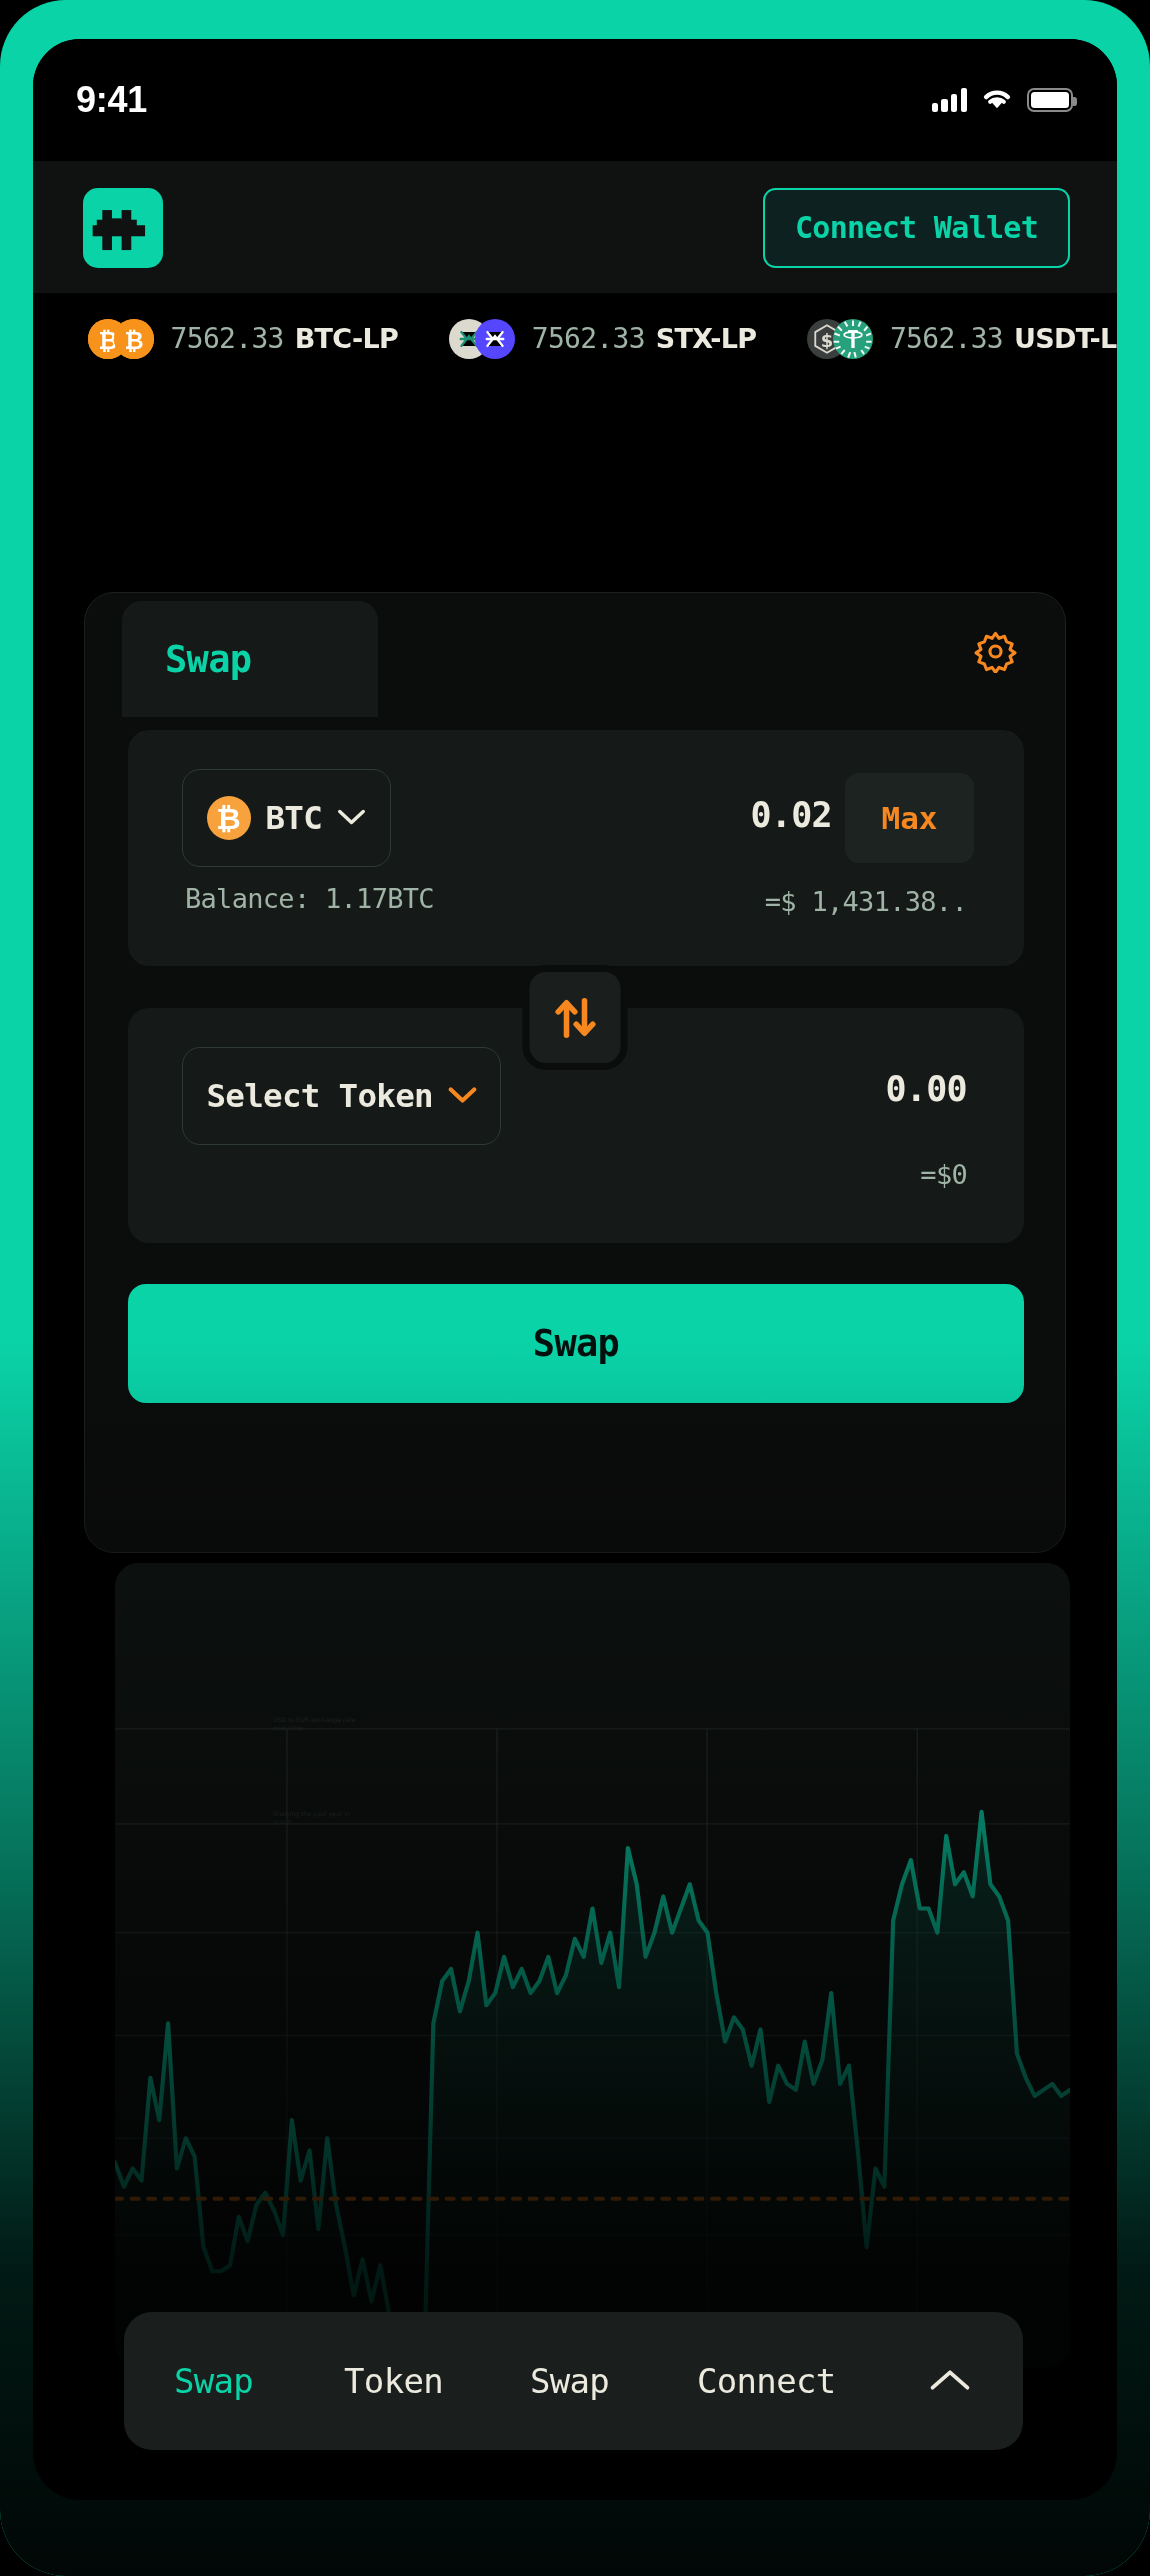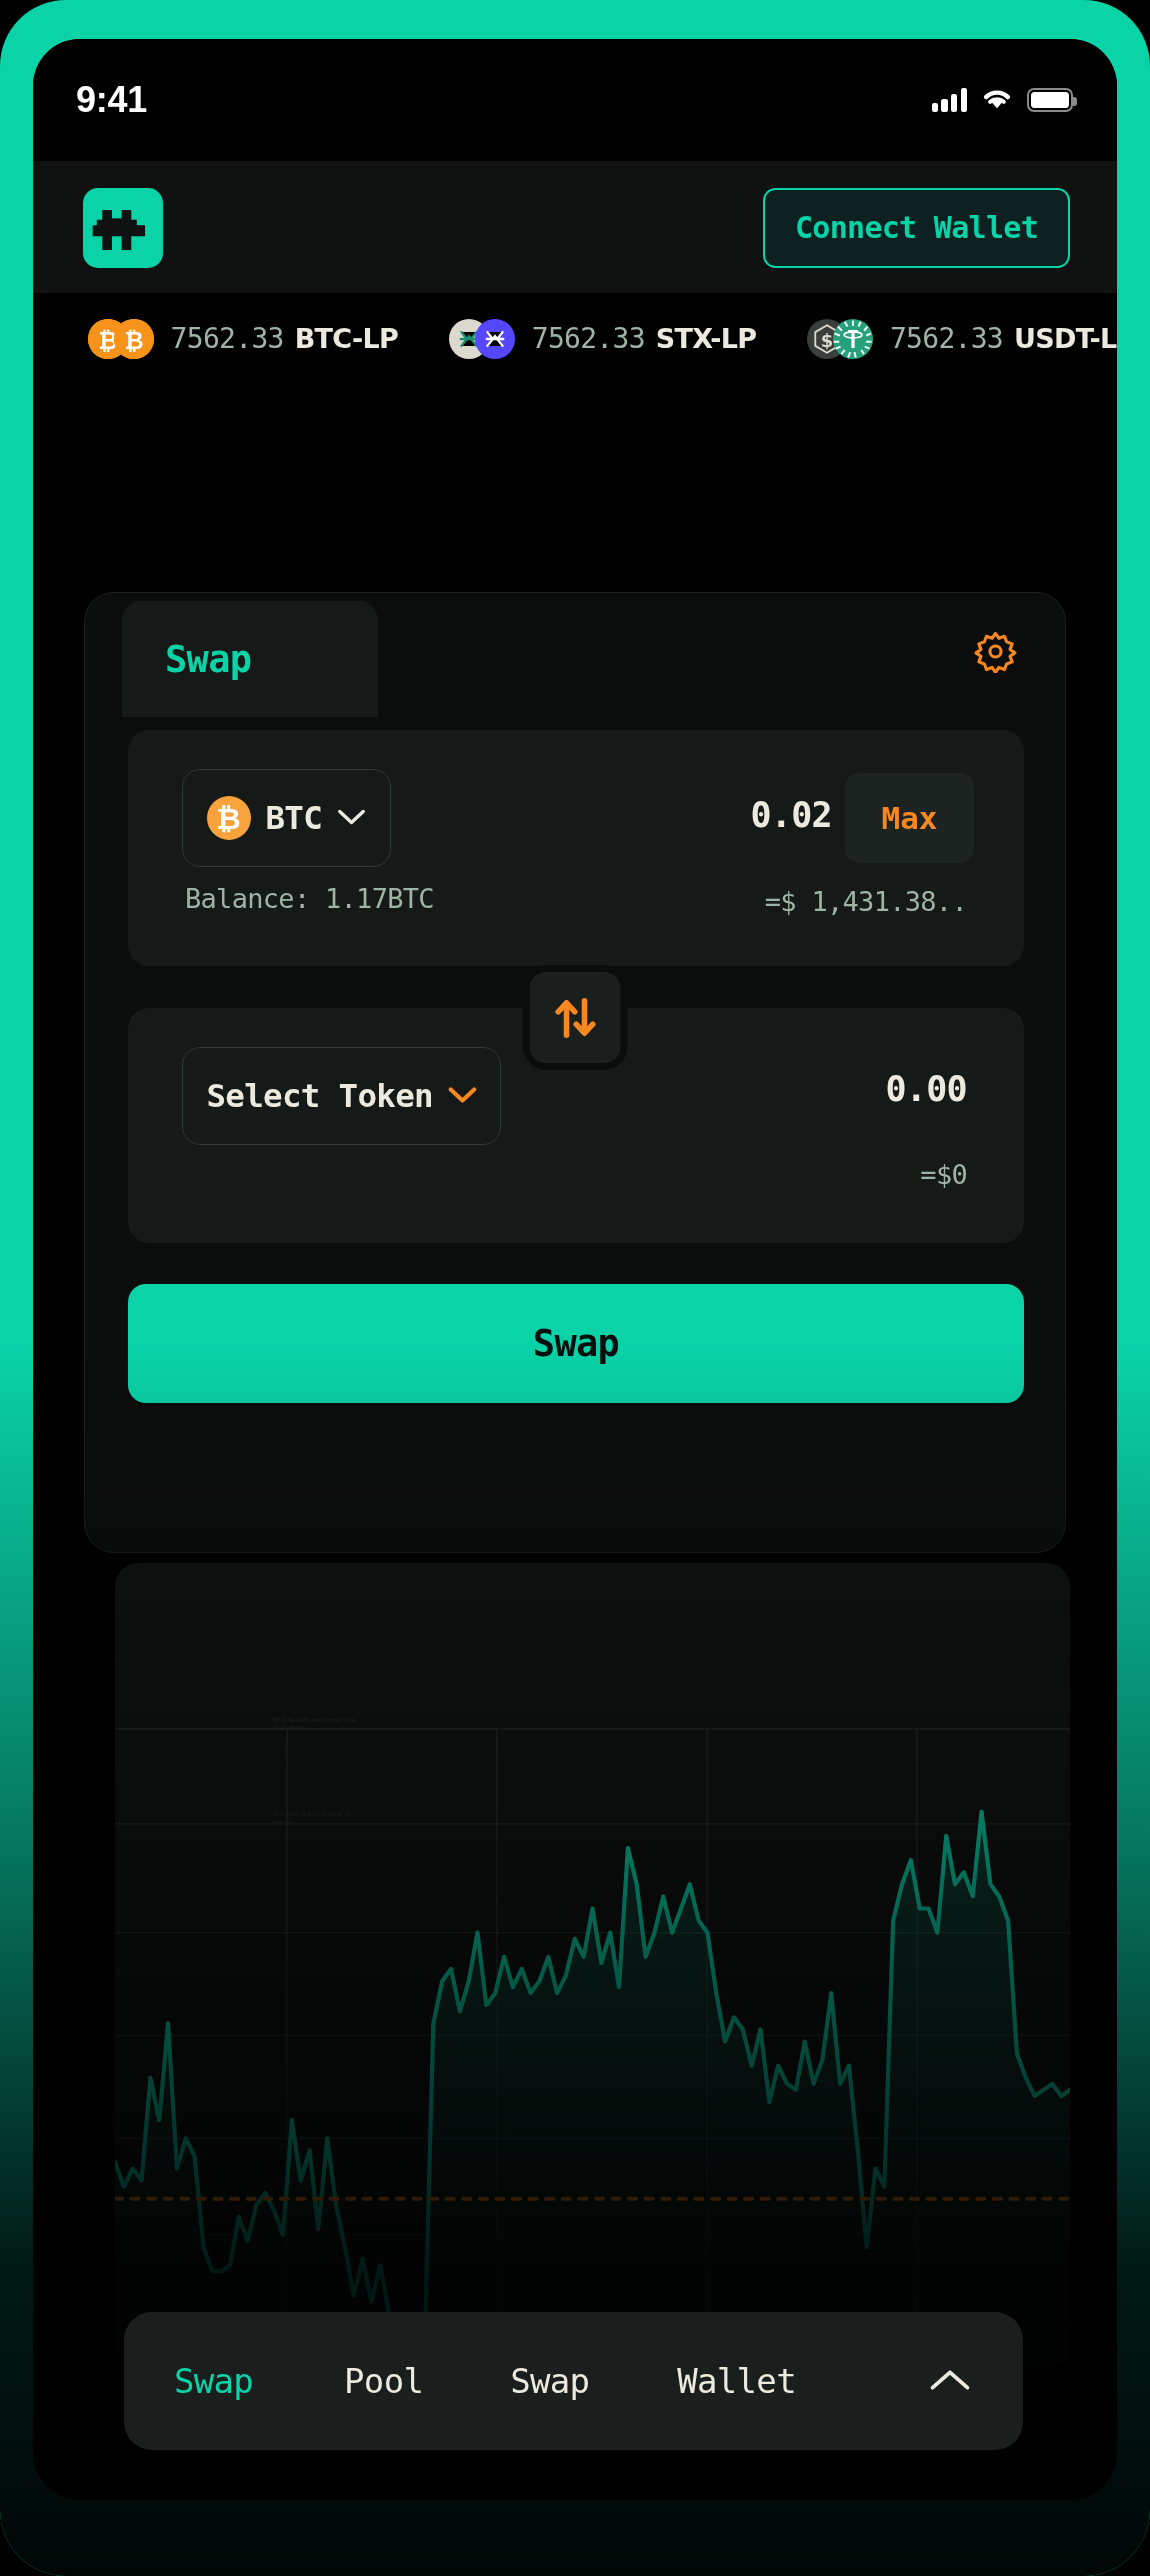--- a/index.html
+++ b/index.html
@@ -549,25 +549,25 @@
         <path id="line-path" fill="none" stroke="#0AD3A8" stroke-width="6" stroke-linejoin="round" stroke-linecap="round" d="M0.0 867.5 L12.8 902.5 L25.6 876.3 L38.4 893.8 L51.2 745.0 L64.0 806.3 L76.8 666.3 L89.6 876.3 L102.4 832.5 L115.2 858.8 L128.0 990.0 L140.8 1025.0 L153.6 1025.0 L166.4 1016.3 L179.1 946.3 L191.9 981.3 L204.7 928.8 L217.5 911.3 L230.3 937.5 L243.1 972.5 L255.9 806.3 L268.7 893.8 L281.5 850.0 L294.3 963.8 L307.1 832.5 L319.9 928.8 L332.7 990.0 L345.5 1060.0 L358.3 1007.5 L371.1 1068.8 L383.9 1016.3 L396.7 1086.3 L409.5 1130.0 L422.3 1147.5 L435.1 1121.3 L447.9 1138.8 L460.7 666.3 L473.5 605.0 L486.3 587.5 L499.1 648.8 L511.9 605.0 L524.6 535.0 L537.4 640.0 L550.2 622.5 L563.0 570.0 L575.8 613.8 L588.6 587.5 L601.4 622.5 L614.2 605.0 L627.0 570.0 L639.8 622.5 L652.6 596.3 L665.4 543.8 L678.2 570.0 L691.0 500.0 L703.8 578.8 L716.6 535.0 L729.4 613.8 L742.2 412.5 L755.0 465.0 L767.8 570.0 L780.6 535.0 L793.4 482.5 L806.2 535.0 L819.0 500.0 L831.8 465.0 L844.6 517.5 L857.4 535.0 L870.1 622.5 L882.9 692.5 L895.7 657.5 L908.5 675.0 L921.3 727.5 L934.1 675.0 L946.9 780.0 L959.7 727.5 L972.5 753.8 L985.3 762.5 L998.1 692.5 L1010.9 753.8 L1023.7 718.8 L1036.5 622.5 L1049.3 753.8 L1062.1 727.5 L1074.9 850.0 L1087.7 990.0 L1100.5 876.3 L1113.3 902.5 L1126.1 517.5 L1138.9 465.0 L1151.7 430.0 L1164.5 500.0 L1177.3 500.0 L1190.1 535.0 L1202.9 395.0 L1215.6 465.0 L1228.4 447.5 L1241.2 482.5 L1254.0 360.0 L1266.8 465.0 L1279.6 482.5 L1292.4 517.5 L1305.2 710.0 L1318.0 745.0 L1330.8 771.3 L1343.6 762.5 L1356.4 753.8 L1369.2 771.3 L1382.0 762.5"></path>
         <line id="ref-line" stroke="#F7881F" stroke-width="6" stroke-dasharray="10 14" stroke-linecap="round" x1="0" x2="1382" y1="920" y2="920"></line>
       </svg>
       <div class="chart-hidden-label" id="chart-note-1">USD to EUR exchange rate over time</div>
       <div class="chart-hidden-label" id="chart-note-2">Showing the past year in graph</div>
     </div>
 
     <div id="bottom-nav">
       <span class="nav-item active">Swap</span>
       <span id="nav-gap-1"></span>
-      <span class="nav-item">Pool</span>
+      <span class="nav-item">Token</span>
       <span id="nav-gap-2"></span>
       <span class="nav-item">Swap</span>
       <span id="nav-gap-3"></span>
-      <span class="nav-item">Wallet</span>
+      <span class="nav-item">Connect</span>
       <span id="nav-expand-button">
         <svg width="46" height="28" viewBox="0 0 66 40">
           <path d="M8 31 L33 9 L58 31" fill="none" stroke="#ECEADF" stroke-width="5.5" stroke-linecap="round" stroke-linejoin="round"></path>
         </svg>
       </span>
     </div>
 
   </div>
 
   <div id="frame-shade"></div>

